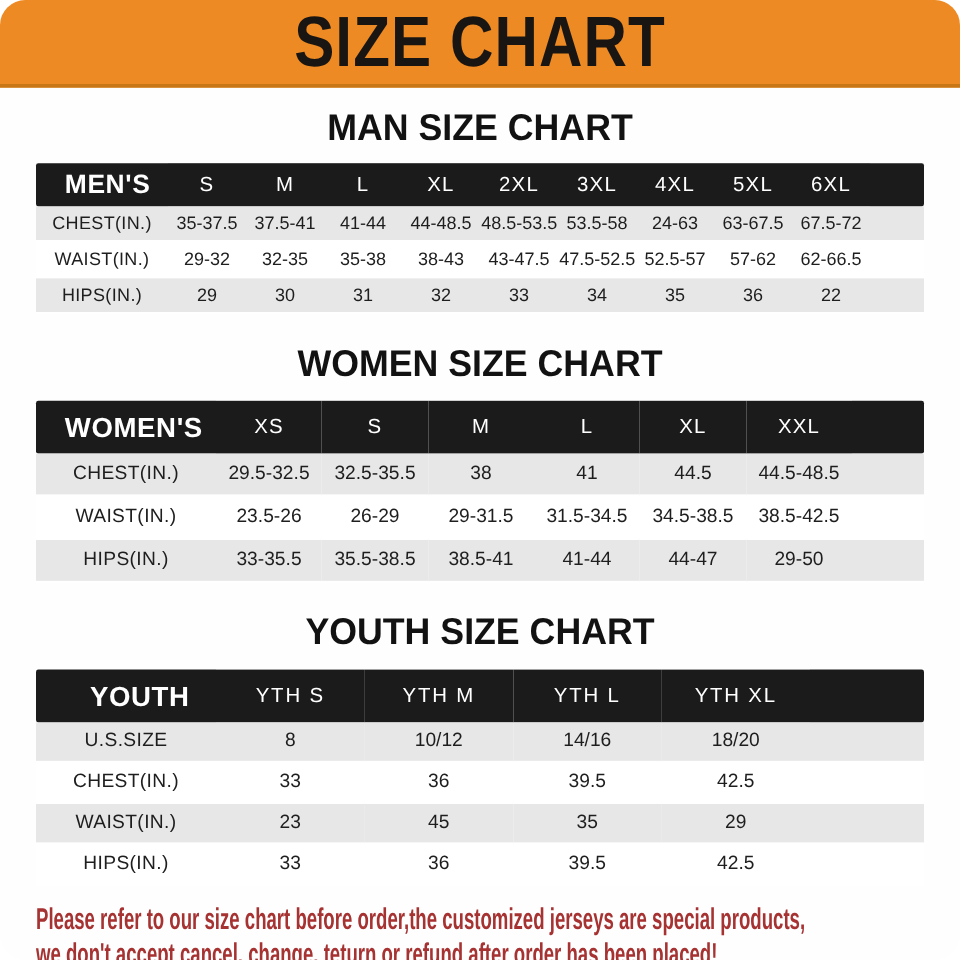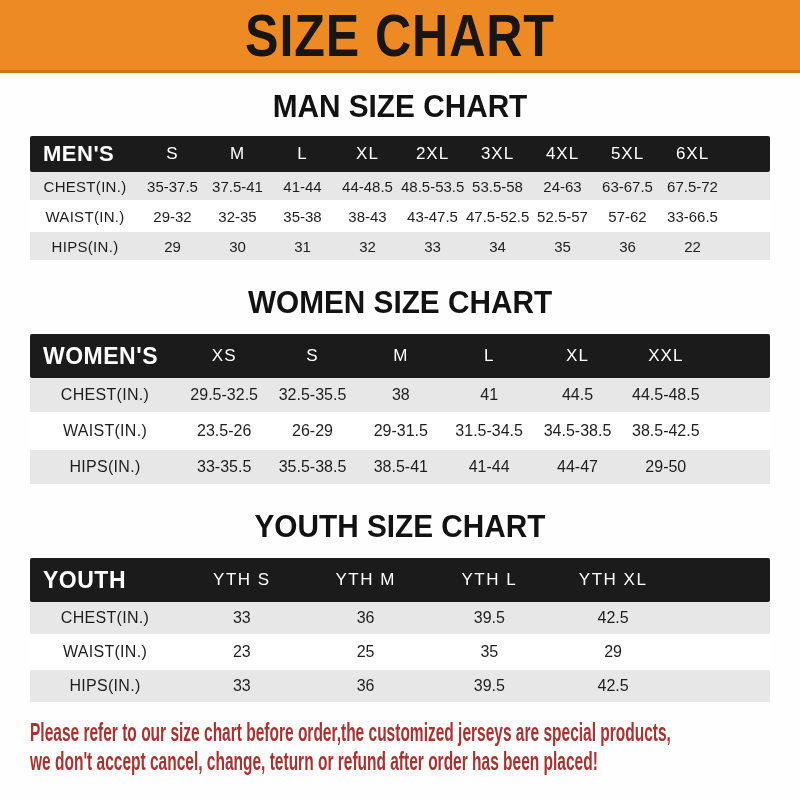--- a/index.html
+++ b/index.html
@@ -7,20 +7,21 @@
     padding: 0;
     background: #ffffff;
     font-family: "Liberation Sans", sans-serif;
   }
   .page {
     position: relative;
     width: 800px;
     height: 800px;
     background: #fefefe;
     overflow: hidden;
+    border-radius: 21px;
   }
   
   .banner {
     height: 70px;
     background: var(--banner-bg, #ED8A23);
     border-bottom: 3px solid var(--banner-edge, #c87716);
     display: flex;
     align-items: center;
     justify-content: center;
   }
@@ -56,24 +57,24 @@
   }
   thead th {
     background: var(--header-bar-bg, #1b1b1b);
     color: #ffffff;
     vertical-align: middle;
   }
   thead th:first-child  { border-radius: 2px 0 0 2px; }
   thead th:last-child   { border-radius: 0 2px 2px 0; }
   .men   thead th { height: 34px; }
   .women thead th { height: 42px; }
-  .youth thead th { height: 42px; }
+  .youth thead th { height: 42px; text-align: center; }
   .group-label {
     text-align: left;
-    padding-left: 13px;
+    padding-left: 24px;
     font-size: 23px;
     font-weight: bold;
     letter-spacing: 0.5px;
     white-space: nowrap;
   }
   .men .group-label { font-size: 22px; }
   .col-header {
     font-size: 17px;
     font-weight: normal;
     text-align: center;
@@ -169,21 +170,21 @@
             <tr>
               <td class="row-label">WAIST(IN.)</td>
               <td class="value-cell">29-32</td>
               <td class="value-cell">32-35</td>
               <td class="value-cell">35-38</td>
               <td class="value-cell">38-43</td>
               <td class="value-cell">43-47.5</td>
               <td class="value-cell">47.5-52.5</td>
               <td class="value-cell">52.5-57</td>
               <td class="value-cell">57-62</td>
-              <td class="value-cell">33-66.5</td>
+              <td class="value-cell">62-66.5</td>
               <td></td>
             </tr>
             <tr>
               <td class="row-label">HIPS(IN.)</td>
               <td class="value-cell">29</td>
               <td class="value-cell">30</td>
               <td class="value-cell">31</td>
               <td class="value-cell">32</td>
               <td class="value-cell">33</td>
               <td class="value-cell">34</td>
@@ -276,31 +277,39 @@
               <th class="group-label">YOUTH</th>
               <th class="col-header">YTH S</th>
               <th class="col-header">YTH M</th>
               <th class="col-header">YTH L</th>
               <th class="col-header">YTH XL</th>
               <th></th>
             </tr>
           </thead>
           <tbody>
             <tr>
+              <td class="row-label">U.S.SIZE</td>
+              <td class="value-cell">8</td>
+              <td class="value-cell">10/12</td>
+              <td class="value-cell">14/16</td>
+              <td class="value-cell">18/20</td>
+              <td></td>
+            </tr>
+            <tr>
               <td class="row-label">CHEST(IN.)</td>
               <td class="value-cell">33</td>
               <td class="value-cell">36</td>
               <td class="value-cell">39.5</td>
               <td class="value-cell">42.5</td>
               <td></td>
             </tr>
             <tr>
               <td class="row-label">WAIST(IN.)</td>
               <td class="value-cell">23</td>
-              <td class="value-cell">25</td>
+              <td class="value-cell">45</td>
               <td class="value-cell">35</td>
               <td class="value-cell">29</td>
               <td></td>
             </tr>
             <tr>
               <td class="row-label">HIPS(IN.)</td>
               <td class="value-cell">33</td>
               <td class="value-cell">36</td>
               <td class="value-cell">39.5</td>
               <td class="value-cell">42.5</td>

